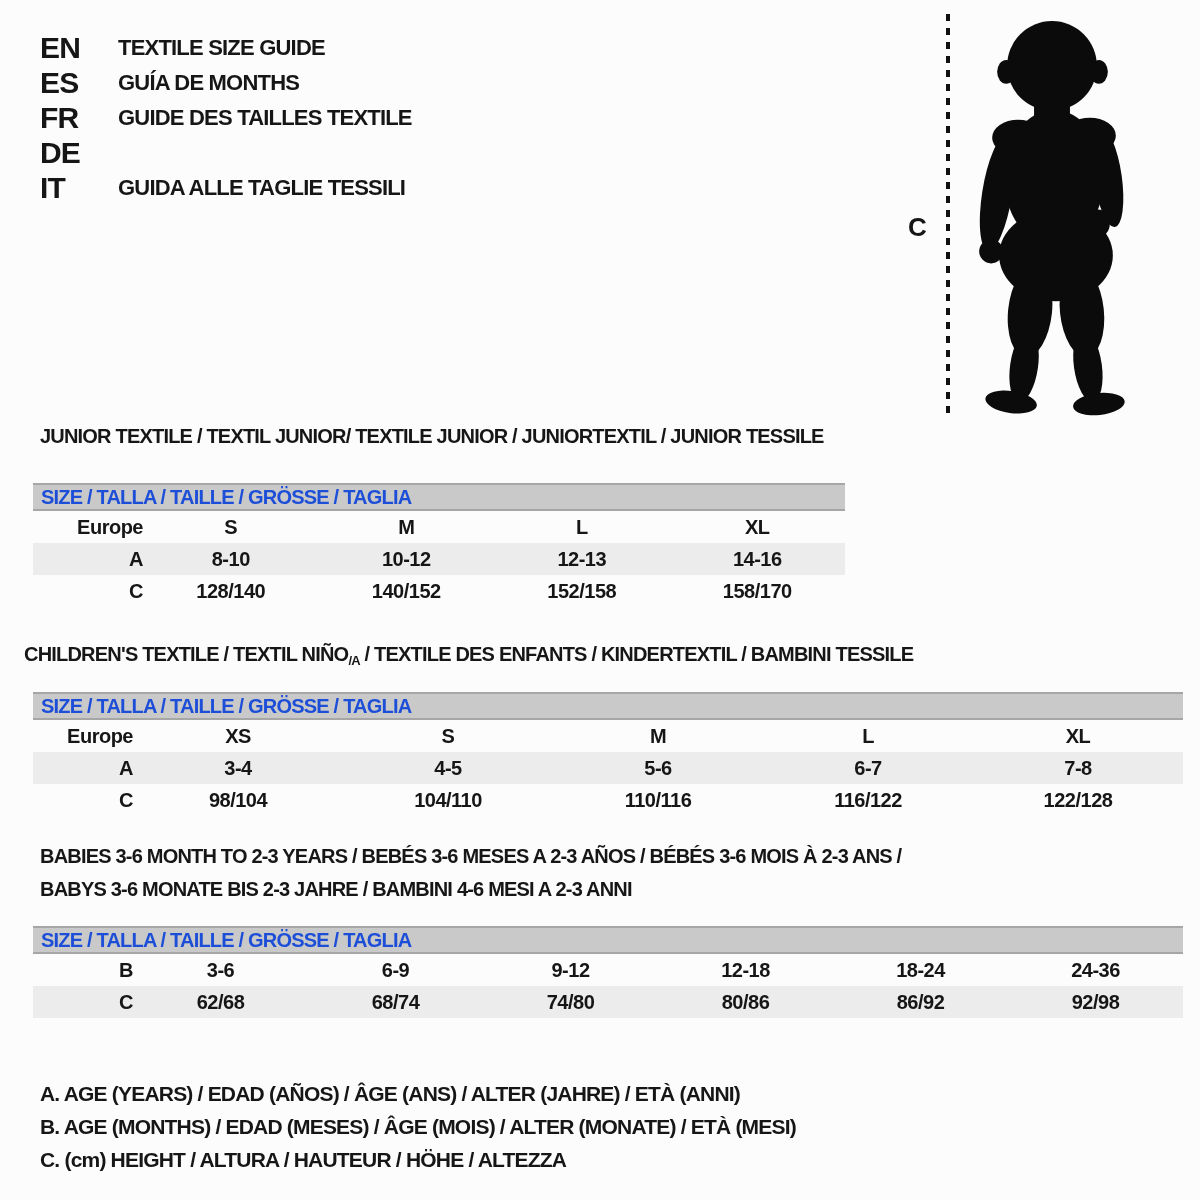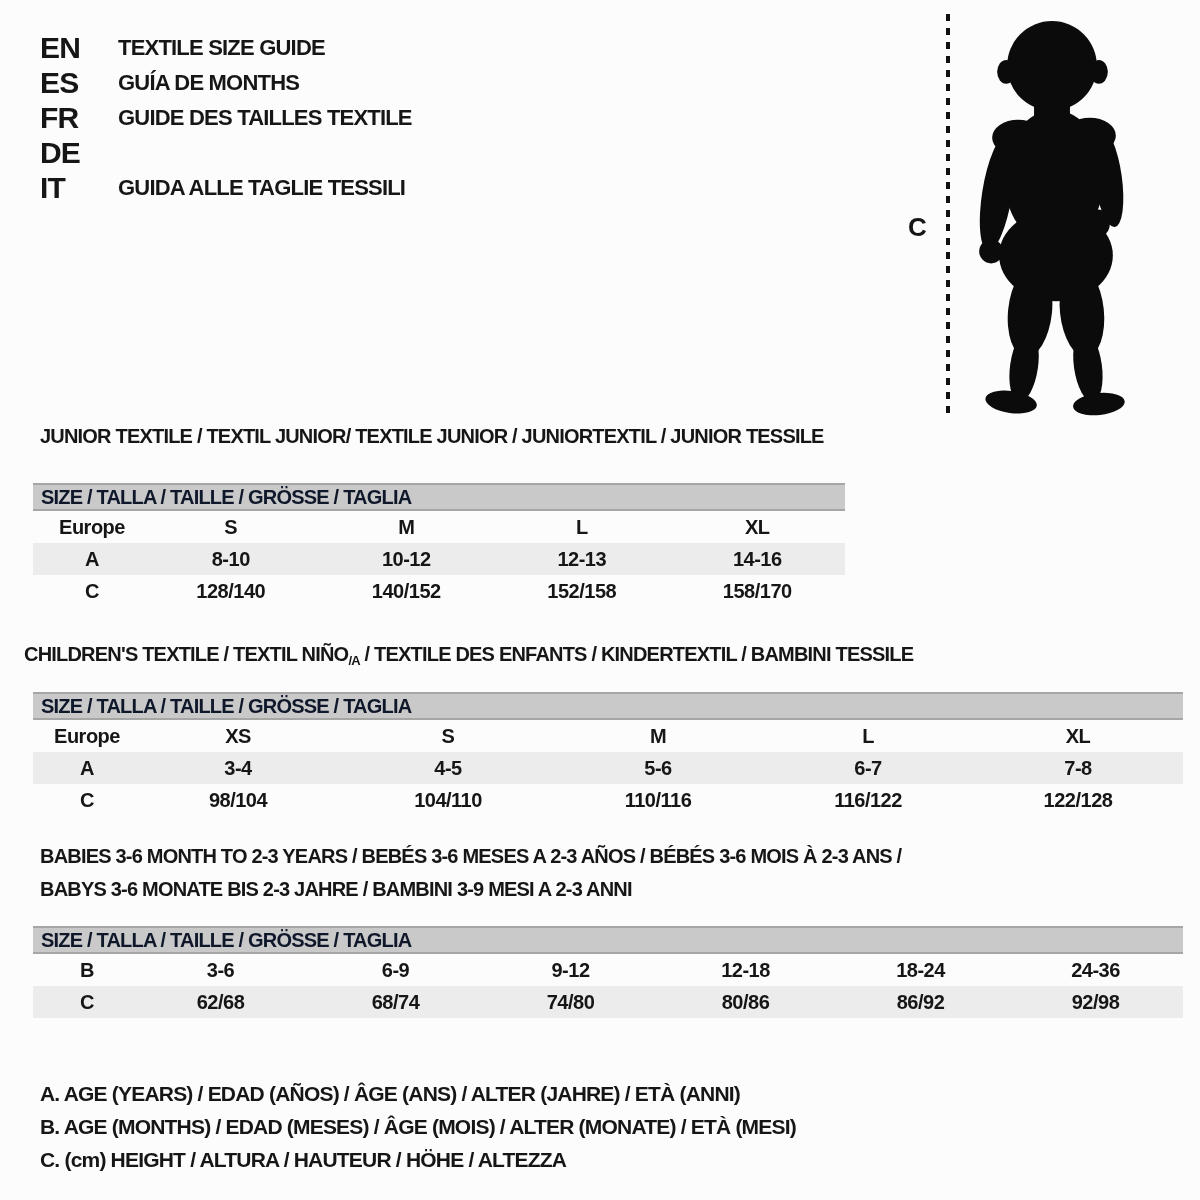--- a/index.html
+++ b/index.html
@@ -38,25 +38,25 @@
 
   
   .size-table{position:absolute;left:33px;}
   .w-junior{width:812px;}
   .w-full{width:1150px;}
   .tbar{
     height:28px;background:var(--bar);
     border-top:2px solid var(--bar-edge);
     border-bottom:2px solid var(--bar-edge);
     display:flex;align-items:center;padding-left:8px;
-    font-size:20px;font-weight:700;letter-spacing:-0.8px;color:#0f172a;
+    font-size:20px;font-weight:700;letter-spacing:-0.8px;color:#1d4ed8;
   }
   .trow{display:flex;height:32px;align-items:center;font-size:20px;font-weight:700;letter-spacing:-0.5px;}
   .trow.shaded{background:var(--rowalt);}
-  .tlabel{padding-left:8px;text-align:center;}
+  .tlabel{padding-left:8px;text-align:right;}
   .lab-junior{width:110px;}
   .lab-full{width:100px;}
   .tcell{flex:1;text-align:center;}
 
   
   .legend-line{font-size:21px;font-weight:700;letter-spacing:-0.8px;white-space:nowrap;margin-top:12px;}
 </style>
 </head>
 <body>
 
@@ -171,21 +171,21 @@
     <div class="tlabel lab-full">C</div>
     <div class="tcell">98/104</div>
     <div class="tcell">104/110</div>
     <div class="tcell">110/116</div>
     <div class="tcell">116/122</div>
     <div class="tcell">122/128</div>
   </div>
 </div>
 
 <div class="abs sec-title" style="left:40px;top:845px;">BABIES 3-6 MONTH TO 2-3 YEARS / BEBÉS 3-6 MESES A 2-3 AÑOS / BÉBÉS 3-6 MOIS À 2-3 ANS /</div>
-<div class="abs sec-title" style="left:40px;top:878px;">BABYS 3-6 MONATE BIS 2-3 JAHRE / BAMBINI 3-9 MESI A 2-3 ANNI</div>
+<div class="abs sec-title" style="left:40px;top:878px;">BABYS 3-6 MONATE BIS 2-3 JAHRE / BAMBINI 4-6 MESI A 2-3 ANNI</div>
 
 <div class="size-table w-full" style="top:926px;">
   <div class="tbar">SIZE / TALLA / TAILLE / GRÖSSE / TAGLIA</div>
   <div class="trow">
     <div class="tlabel lab-full">B</div>
     <div class="tcell">3-6</div>
     <div class="tcell">6-9</div>
     <div class="tcell">9-12</div>
     <div class="tcell">12-18</div>
     <div class="tcell">18-24</div>

